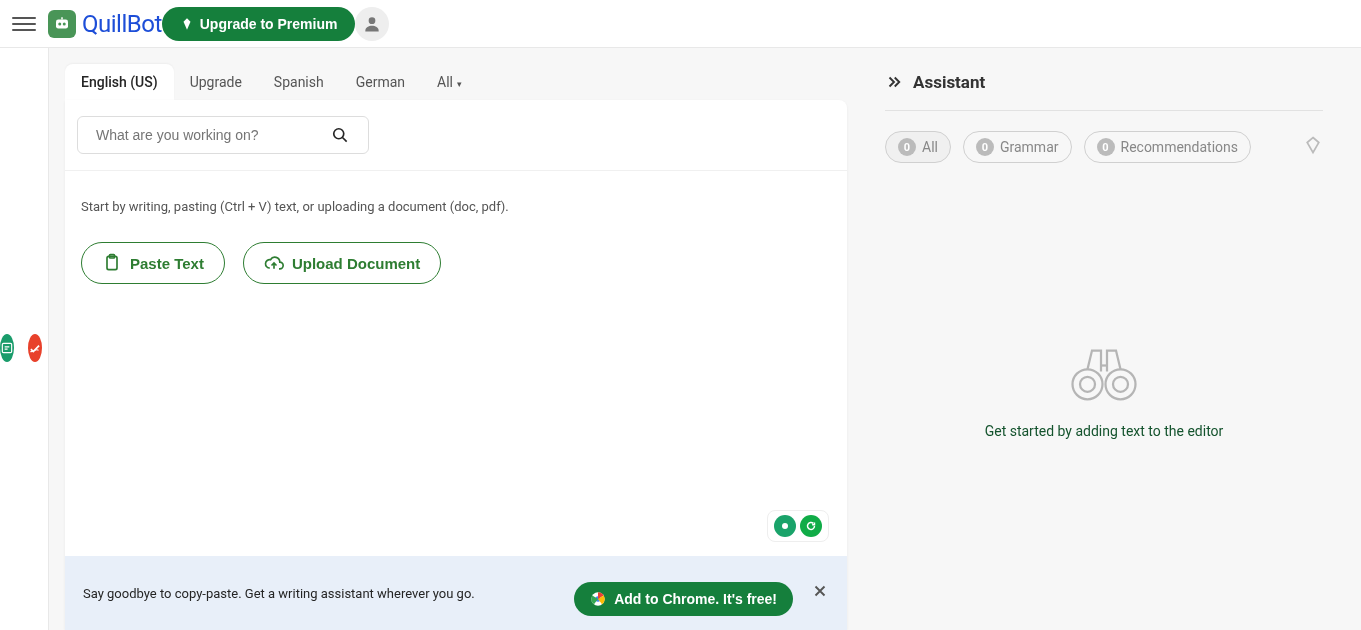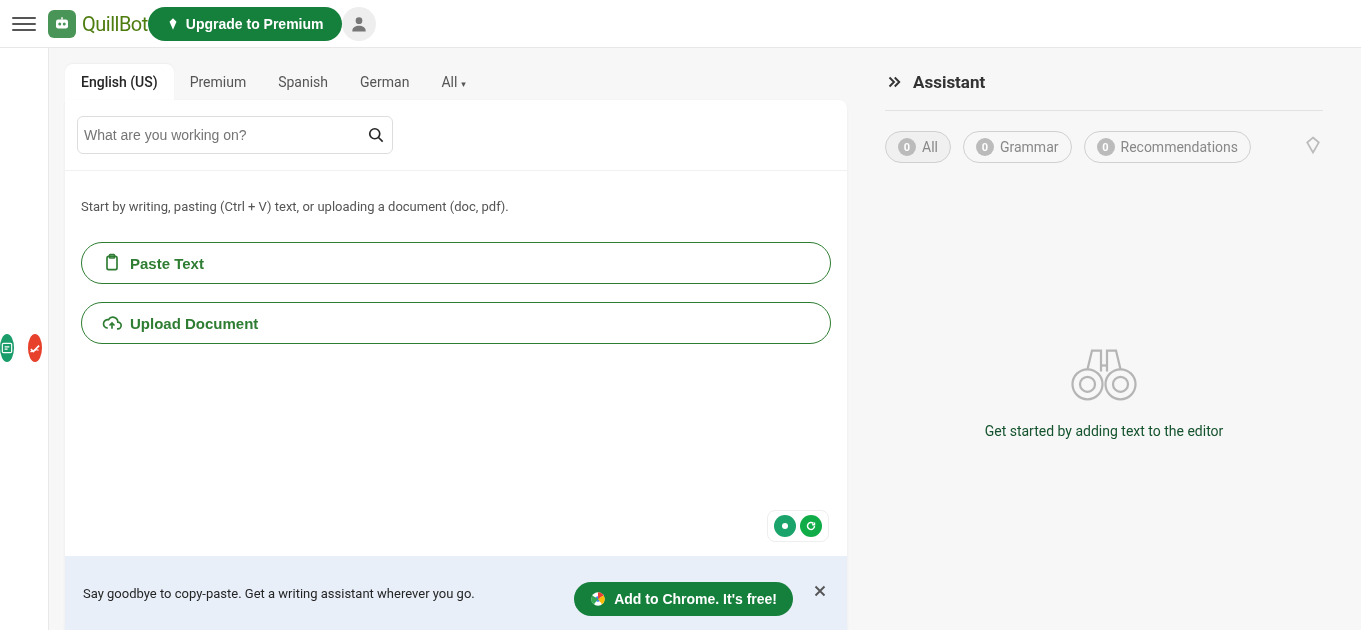--- a/index.html
+++ b/index.html
@@ -5,21 +5,21 @@
 * { box-sizing: border-box; margin: 0; padding: 0; }
 body { font-family: -apple-system, BlinkMacSystemFont, "Segoe UI", Roboto, Arial, sans-serif; background: #fff; color: #252525; width: 1361px; height: 630px; overflow: hidden; }
 
 
 .header { display: flex; align-items: center; height: 48px; border-bottom: 1px solid #e8e8e8; padding: 0 12px; }
 .hamburger { width: 24px; height: 24px; display: flex; flex-direction: column; justify-content: center; gap: 4px; cursor: pointer; }
 .hamburger span { height: 2px; background: #555; border-radius: 1px; }
 .logo { display: flex; align-items: center; margin-left: 12px; gap: 6px; cursor: pointer; }
 .logo-icon { width: 28px; height: 28px; background: #499557; border-radius: 6px; display: flex; align-items: center; justify-content: center; }
 .logo-icon svg { width: 18px; height: 18px; }
-.logo-text { font-size: 20px; font-weight: 400; color: #4d7c0f; letter-spacing: -0.5px; }
+.logo-text { font-size: 24px; font-weight: 400; color: #1d4ed8; letter-spacing: -0.5px; }
 .header-title { flex: 1; text-align: center; font-weight: 700; font-size: 17px; color: #252525; }
 .header-right { display: flex; align-items: center; }
 .upgrade-btn { background: #157f3c; color: #fff; border: none; border-radius: 20px; padding: 9px 18px; font-size: 14px; font-weight: 600; display: flex; align-items: center; gap: 6px; cursor: pointer; }
 .avatar { width: 34px; height: 34px; border-radius: 50%; background: #eee; display: flex; align-items: center; justify-content: center; cursor: pointer; }
 
 
 .layout { display: flex; height: calc(100% - 48px); }
 .sidebar-nav { width: 49px; border-right: 1px solid #e8e8e8; display: flex; align-items: center; padding-top: 18px; gap: 14px; }
 .nav-item { width: 28px; height: 28px; border-radius: 50%; display: flex; align-items: center; justify-content: center; cursor: pointer; font-size: 14px; color: #fff; font-weight: 700; }
 .nav-sep { width: 100%; height: 1px; background: #e8e8e8; margin: 4px 0; }
@@ -28,26 +28,26 @@
 
 .main { flex: 1; display: flex; background: #f7f7f7; }
 .editor-panel { flex: 1; padding: 16px 0 0 16px; display: flex; flex-direction: column; max-width: 798px;}
 .tabs { display: flex; gap: 0; margin-bottom: 0; }
 .tab { padding: 10px 16px; font-size: 14px; color: #555; cursor: pointer; border-radius: 8px 8px 0 0; }
 .tab.active { background: #fff; color: #252525; font-weight: 500; box-shadow: 0 -1px 2px rgba(0,0,0,0.04); }
 .tab.all::after { content: "▾"; font-size: 9px; margin-left: 4px; }
 
 .card { background: #fff; border-radius: 0 8px 0 0; flex: 1; display: flex; flex-direction: column; box-shadow: 0 1px 3px rgba(0,0,0,0.06); overflow: hidden; }
 .search-row { padding: 16px 16px 16px 12px; border-bottom: 1px solid #f0f0f0; }
-.search-box { width: 316px; border: 1px solid #ddd; border-radius: 6px; display: flex; align-items: center; padding: 8px 6px; }
+.search-box { width: 292px; border: 1px solid #ddd; border-radius: 6px; display: flex; align-items: center; padding: 8px 18px; }
 .search-box input { border: none; outline: none; flex: 1; font-size: 14px; color: #555; }
 
 .editor-body { flex: 1; padding: 28px 16px 8px; position: relative; }
 .placeholder-text { font-size: 13px; color: #555; }
-.editor-actions { display: flex; gap: 18px; margin-top: 28px; flex-direction: column; }
+.editor-actions { display: flex; gap: 18px; margin-top: 28px; }
 .outline-btn { border: 1.5px solid #2e7d32; color: #2e7d32; background: #fff; border-radius: 24px; padding: 10px 20px; font-size: 15px; font-weight: 600; display: flex; align-items: center; gap: 8px; cursor: pointer; }
 .float-badges { position: absolute; right: 18px; bottom: 14px; display: flex; gap: 4px; background: #fff; border: 1px solid #eee; border-radius: 8px; padding: 4px 6px; }
 .badge-circle { width: 22px; height: 22px; border-radius: 50%; display: flex; align-items: center; justify-content: center; }
 
 .banner { background: #e8eff9; display: flex; align-items: center; padding: 14px 18px; gap: 18px; }
 .banner-text { font-size: 13px; color: #252525; flex: 1; }
 .chrome-btn { background: #157f3c; color: #fff; border: none; border-radius: 20px; padding: 9px 16px; font-size: 14px; font-weight: 600; display: flex; align-items: center; gap: 8px; cursor: pointer; margin-top: 12px; }
 .banner-close { cursor: pointer; color: #555; }
 
 
@@ -186,21 +186,21 @@
           <path d="M9.5 9a2.5 2.5 0 1 1 3.5 2.3c-.8.4-1 1-1 1.7"></path>
           <circle cx="12" cy="17" r="0.8" fill="#555"></circle>
         </svg>
       </div>
   </div>
 
   <div class="main">
     <div class="editor-panel">
       <div class="tabs">
         <div class="tab active">English (US)</div>
-        <div class="tab">Premium</div>
+        <div class="tab">Upgrade</div>
         <div class="tab">Spanish</div>
         <div class="tab">German</div>
         <div class="tab all">All</div>
       </div>
       <div class="card">
         <div class="search-row">
           <div class="search-box">
             <input type="text" placeholder="What are you working on?" style="">
             <svg width="20" height="20" viewBox="0 0 24 24" fill="none" stroke="#252525" stroke-width="2">
                 <circle cx="10.5" cy="10.5" r="6"></circle>

